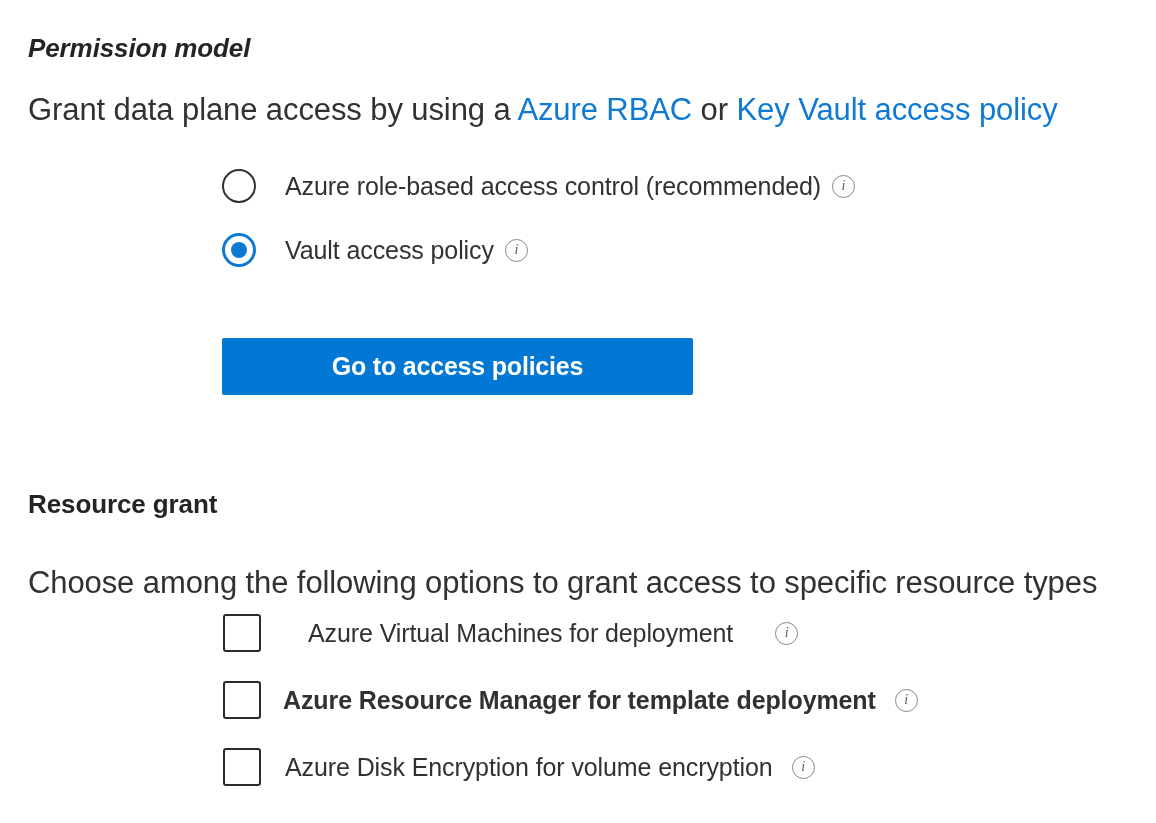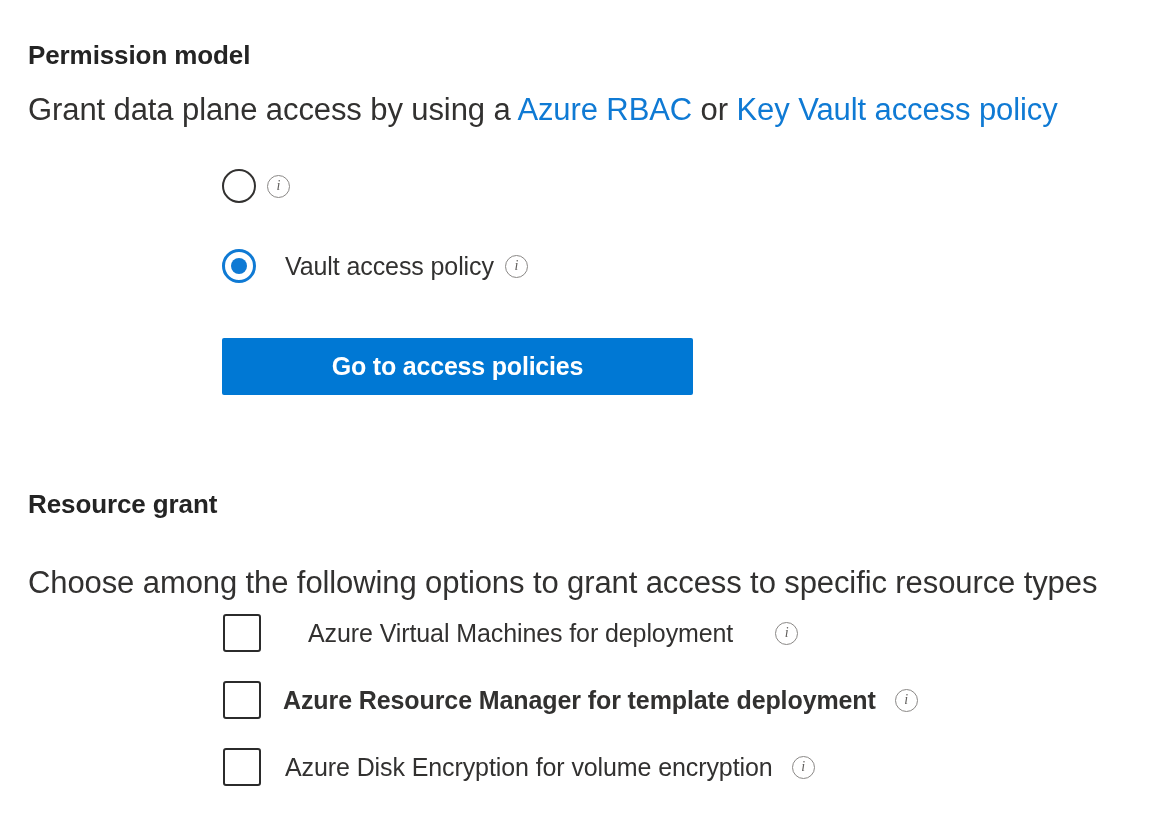--- a/index.html
+++ b/index.html
@@ -137,32 +137,33 @@
     display: flex;
     align-items: center;
     justify-content: center;
   }
 </style>
 </head>
 <body>
 
 <div class="page">
 
-  <div class="section-heading" style="top: 40px;">Permission model</div>
+  <div class="section-heading" style="top: 33px; font-style: italic;">Permission model</div>
 
   <div class="section-desc" style="top: 92px;"><span>Grant data plane access by using a </span><a class="link" href="#">Azure RBAC</a><span> or </span><a class="link" href="#">Key Vault access policy</a></div>
 
   <div class="option-row" style="left: 222px; top: 164px;">
     <span class="radio">
       <span class="dot"></span>
     </span>
+    <span class="option-label" style="margin-left: 29px;">Azure role-based access control (recommended)</span>
     <span class="info-icon" style="margin-left: 11px;">i</span>
   </div>
 
-  <div class="option-row" style="left: 222px; top: 244px;">
+  <div class="option-row" style="left: 222px; top: 228px;">
     <span class="radio checked">
       <span class="dot"></span>
     </span>
     <span class="option-label" style="margin-left: 29px;">Vault access policy</span>
     <span class="info-icon" style="margin-left: 11px;">i</span>
   </div>
 
   <button class="primary-button" style="left: 222px; top: 338px; width: 471px; height: 57px;">Go to access policies</button>
 
   <div class="section-heading" style="top: 489px;">Resource grant</div>

